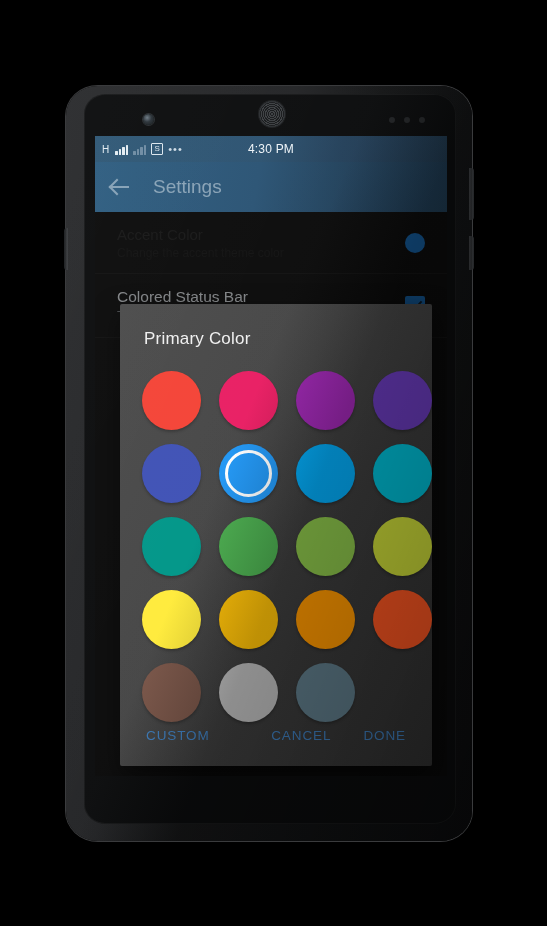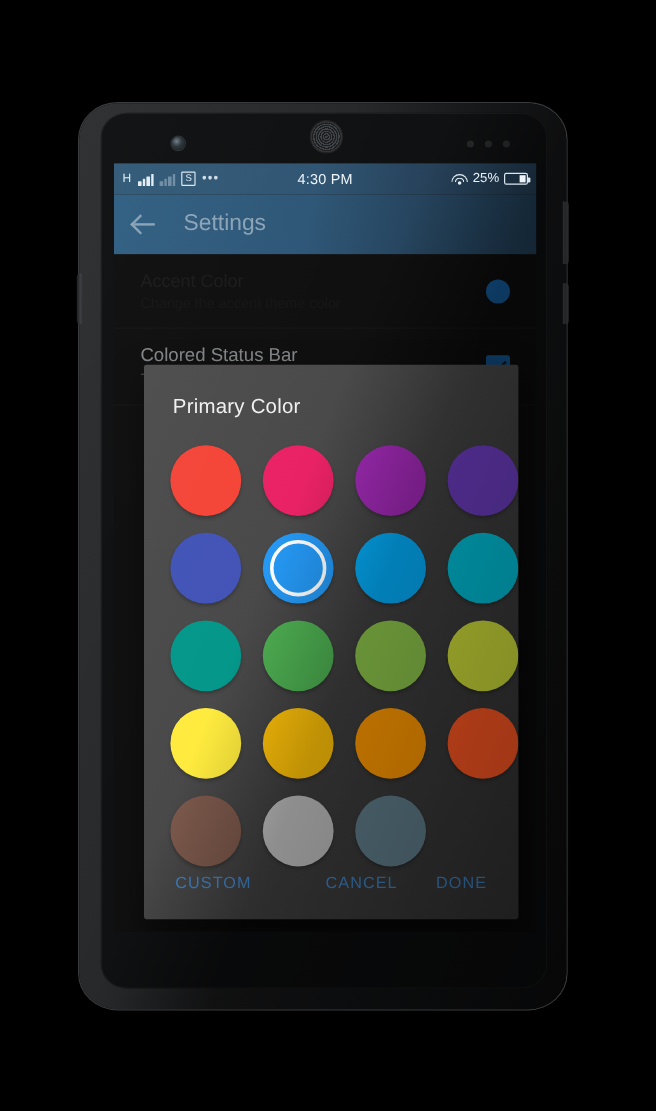--- a/index.html
+++ b/index.html
@@ -236,31 +236,20 @@
         <span class="sig dim">
             <i></i>
             <i></i>
             <i></i>
             <i></i>
           </span>
         <span class="sim-box">S</span>
         <span class="dots">•••</span>
       </div>
       <div class="sb-center">4:30 PM</div>
-      <div class="sb-right">
-        <span class="wifi">
-            <span></span>
-            <span></span>
-            <span></span>
-          </span>
-        <span class="batt-pct">25%</span>
-        <span class="batt">
-            <i></i>
-          </span>
-      </div>
     </div>
 
     <div class="toolbar">
       <span class="back-arrow"></span>
       <span class="toolbar-title">Settings</span>
     </div>
 
     <div class="content">
 
       <div class="pref-row row-accent row-dim">

